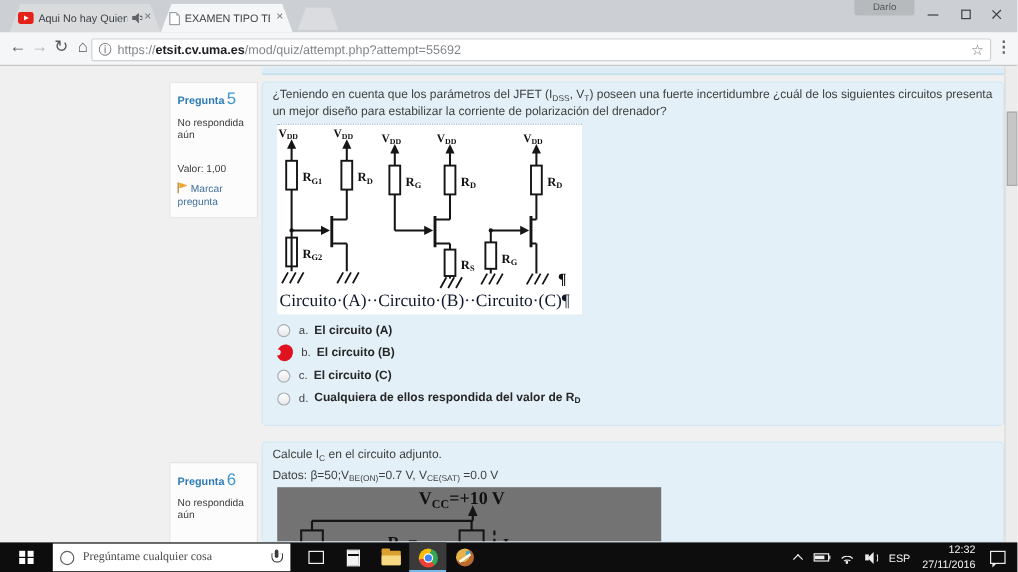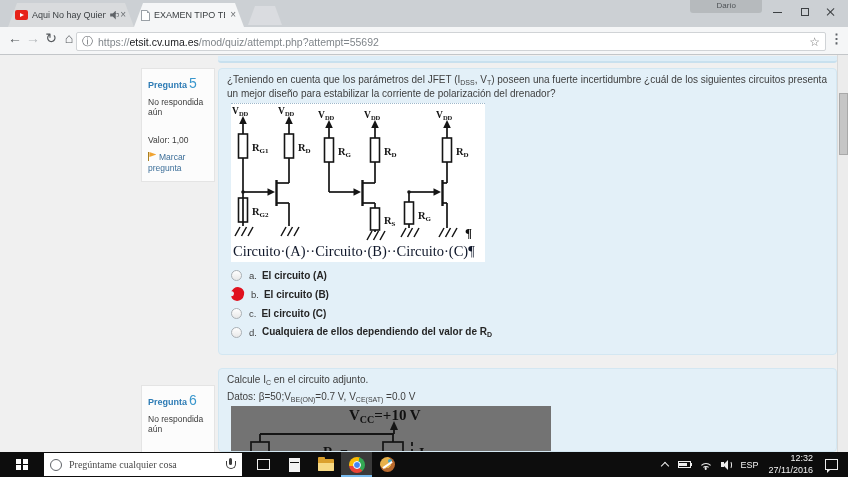--- a/index.html
+++ b/index.html
@@ -15,39 +15,39 @@
   .tab-title { font-size:9px; color:#3c4043; white-space:nowrap; overflow:hidden; text-overflow:clip; flex:1; margin:0 4px; }
   .tab-close { font-size:10px; color:#6b6f73; line-height:10px; padding:0 1px; }
   .yt { width:13px; height:10px; background:#e62117; border-radius:2px; position:relative; flex:none; }
   .yt::after { content:""; position:absolute; left:5px; top:2.5px; border-left:4px solid #fff; border-top:2.5px solid transparent; border-bottom:2.5px solid transparent; }
   .doc-fav { width:9px; height:11px; border:1px solid #9aa0a6; background:#fff; position:relative; flex:none; }
   .doc-fav::after { content:""; position:absolute; right:-1px; top:-1px; border-left:3px solid #9aa0a6; border-top:3px solid #f5f6f7; }
   .spk-mini { width:9px; height:9px; background:#5f6368; flex:none;
               clip-path:polygon(0 32%, 30% 32%, 62% 0, 62% 100%, 30% 68%, 0 68%, 0 32%, 72% 32%, 72% 40%, 88% 40%, 88% 60%, 72% 60%, 72% 68%, 95% 68%, 95% 30%, 72% 30%); }
   .nub { position:absolute; left:248px; top:6px; width:34px; height:19px; background:#dadce0;
          clip-path:polygon(0 100%, 7px 0, calc(100% - 7px) 0, 100% 100%); }
-  .profile-badge { position:absolute; right:86px; top:0; height:13px; padding:1px 26px; background:#b6babd;
+  .profile-badge { position:absolute; right:86px; top:0; height:13px; padding:1px 15px; background:#b6babd;
                    border-radius:0 0 3px 3px; font-size:8px; color:#4e5256; }
   .winbtn { position:absolute; top:4px; width:26px; height:16px; display:flex; align-items:center; justify-content:center; }
   .wb-min { right:58px; } .wb-max { right:30px; } .wb-close { right:4px; }
   .wb-min i { width:9px; height:0; border-top:1.6px solid #3c4043; display:block; }
   .wb-max i { width:8px; height:8px; border:1.3px solid #3c4043; display:block; }
   .wb-close i { position:relative; width:10px; height:10px; display:block; }
   .wb-close i::before,.wb-close i::after { content:""; position:absolute; left:4.4px; top:0; width:1.4px; height:10px; background:#3c4043; }
   .wb-close i::before { transform:rotate(45deg);} .wb-close i::after { transform:rotate(-45deg);}
 
   
   .toolbar { position:absolute; left:0; top:27px; width:848px; height:28px; background:#f5f6f7; border-bottom:1px solid #c3c6c9; }
   .navico { position:absolute; top:3px; font-size:14px; color:#55595d; width:18px; text-align:center; }
   .navico.dim { color:#b4b8bb; }
   .omnibox { position:absolute; left:76px; right:22px; top:5px; height:19px; background:#fff; border:1px solid #d0d3d6; border-radius:2px;
              display:flex; align-items:center; padding:0 5px; }
   .info-ico { font-size:11px; color:#5f6368; margin-right:5px; }
   .url { font-size:10.5px; color:#80868b; white-space:nowrap; overflow:hidden; flex:1; }
-  .url b { color:#202124; font-weight:400; }
+  .url b { color:#202124; font-weight:700; }
   .star-ico { font-size:12px; color:#767676; margin-left:4px; }
   .menu-ico { position:absolute; right:5px; top:4px; font-size:13px; color:#5f6368; font-weight:bold; }
 
   
   .content { position:absolute; left:0; top:55px; width:848px; height:397px; background:#f0f0f0; overflow:hidden; }
   .stub { position:absolute; left:218px; width:619px; top:1px; height:7px; background:#ddedf7; border-bottom:2px solid #c8e0ee; border-radius:0 0 3px 3px; }
 
   .qinfo { position:absolute; left:141px; width:74px; background:#fcfcfc; border:1px solid #e4e4e4; padding:5px 5px 6px 6px; }
   .qinfo .qlab { font-size:9px; font-weight:bold; color:#2e7cb5; }
   .qinfo .qnum { font-size:14px; color:#3a97cd; margin-left:2px; font-weight:normal; }
@@ -274,21 +274,21 @@
         <span class="optlabel">El circuito (B)</span>
       </div>
       <div class="optrow">
         <span class="radio"></span>
         <span class="optletter">c.</span>
         <span class="optlabel">El circuito (C)</span>
       </div>
       <div class="optrow">
         <span class="radio"></span>
         <span class="optletter">d.</span>
-        <span class="optlabel"><span>Cualquiera de ellos dependiendo del valor de R</span><sub class="s">D</sub></span>
+        <span class="optlabel"><span>Cualquiera de ellos respondida del valor de R</span><sub class="s">D</sub></span>
       </div>
     </div>
 
     <div class="qinfo" id="q6-info">
       <div><span class="qlab">Pregunta</span><span class="qnum">6</span></div>
       <div class="qstat">No respondida aún</div>
       <div class="qval">Valor: 1,00</div>
       <div class="flagrow"><span class="flag-ico"></span><span>Marcar pregunta</span></div>
     </div>
 

